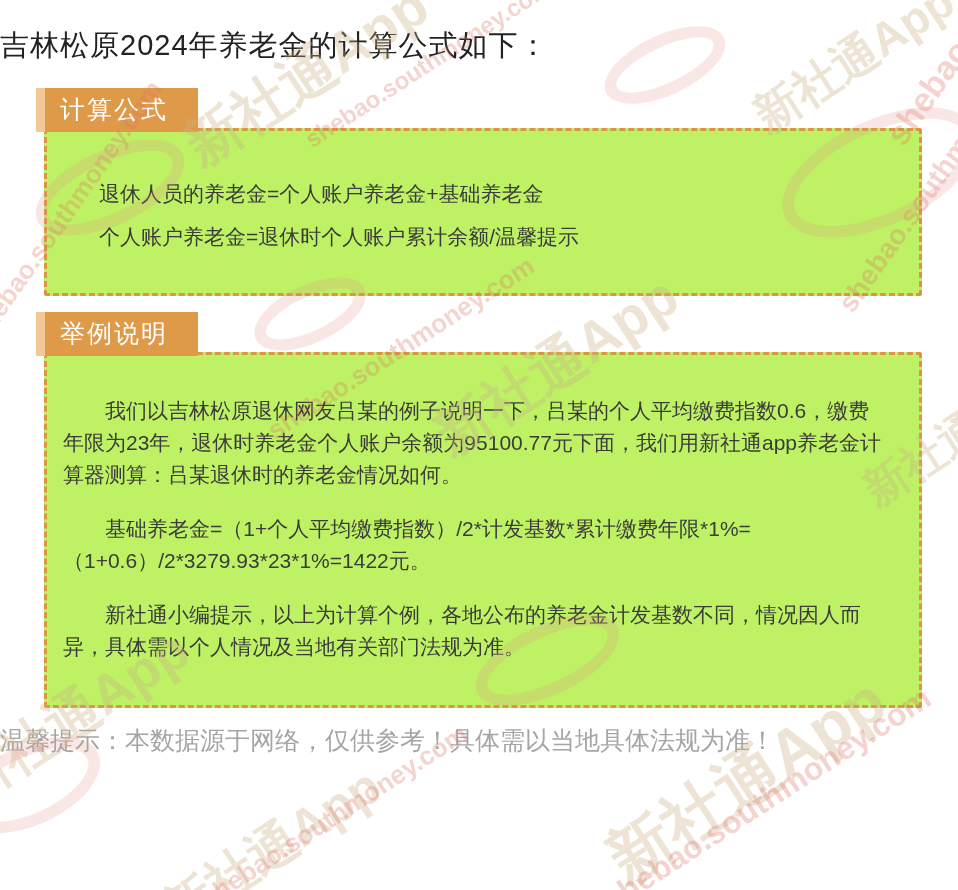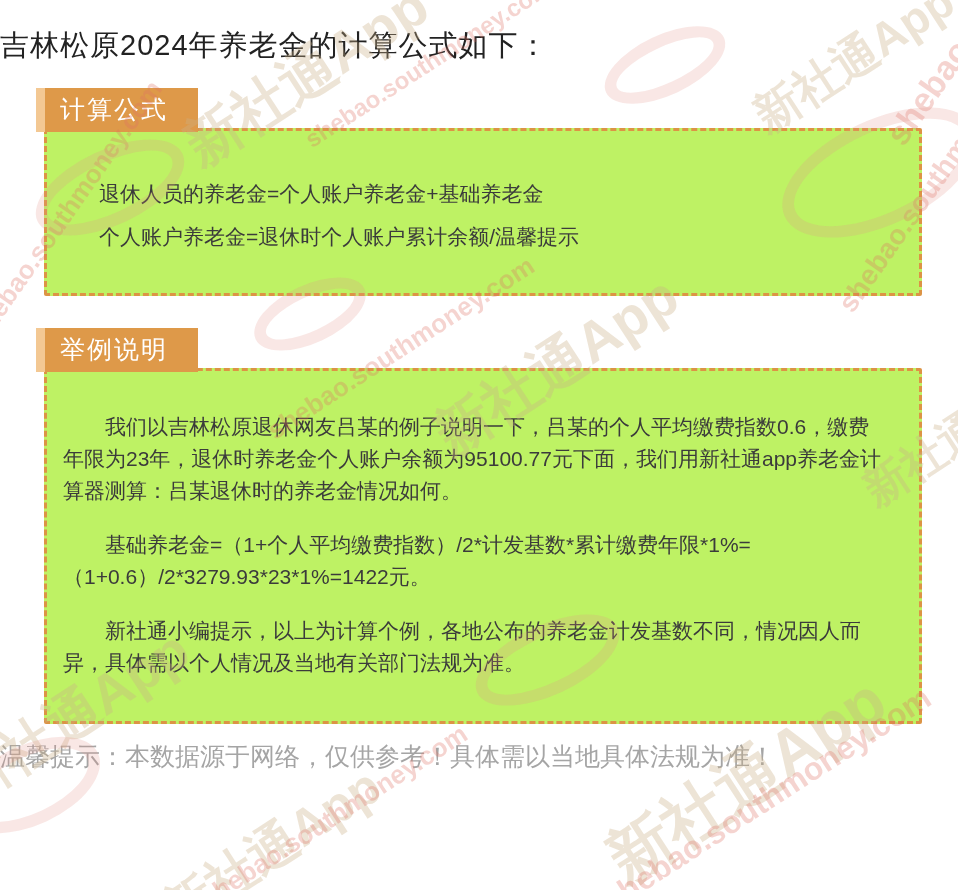--- a/index.html
+++ b/index.html
@@ -28,21 +28,21 @@
     margin-bottom: -4px;
     position: relative;
     z-index: 3;
     background: #de9949;
     border-left: 9px solid #f3c893;
     color: #ffffff;
     font-size: 25px;
     padding: 5px 30px 6px 15px;
     letter-spacing: 2px;
   }
-  .section-header.second { margin-top: 32px; }
+  .section-header.second { margin-top: 16px; }
 
   .dashed-box {
     position: relative;
     z-index: 2;
     margin: 0 36px 0 44px;
     border: 3px dashed #dc9445;
     background: #bef264;
     border-radius: 2px;
   }
   .box-formula { padding: 52px 40px 46px 52px; }

